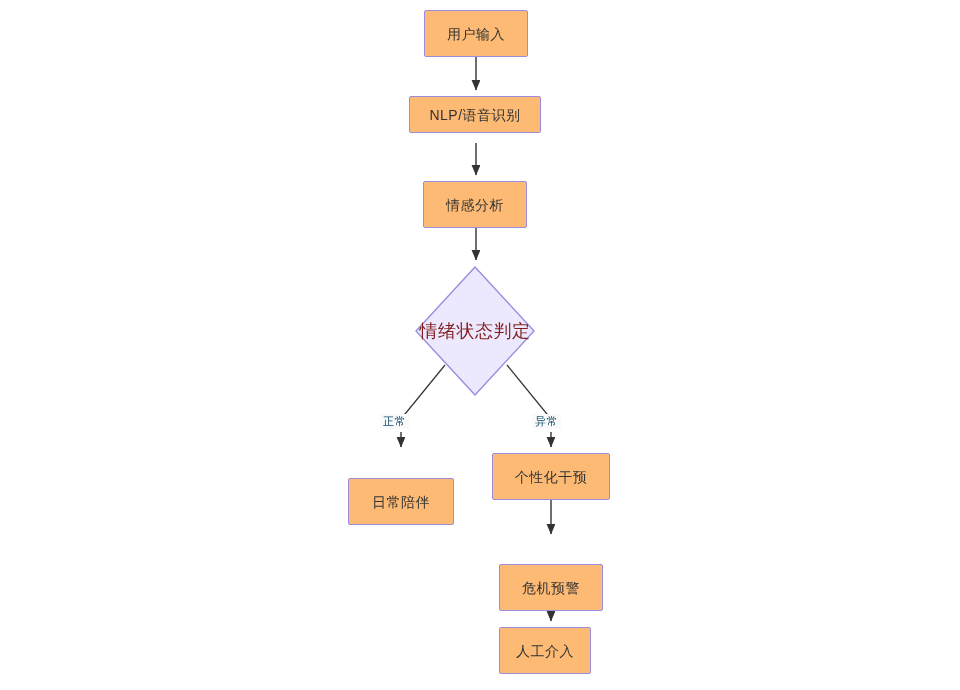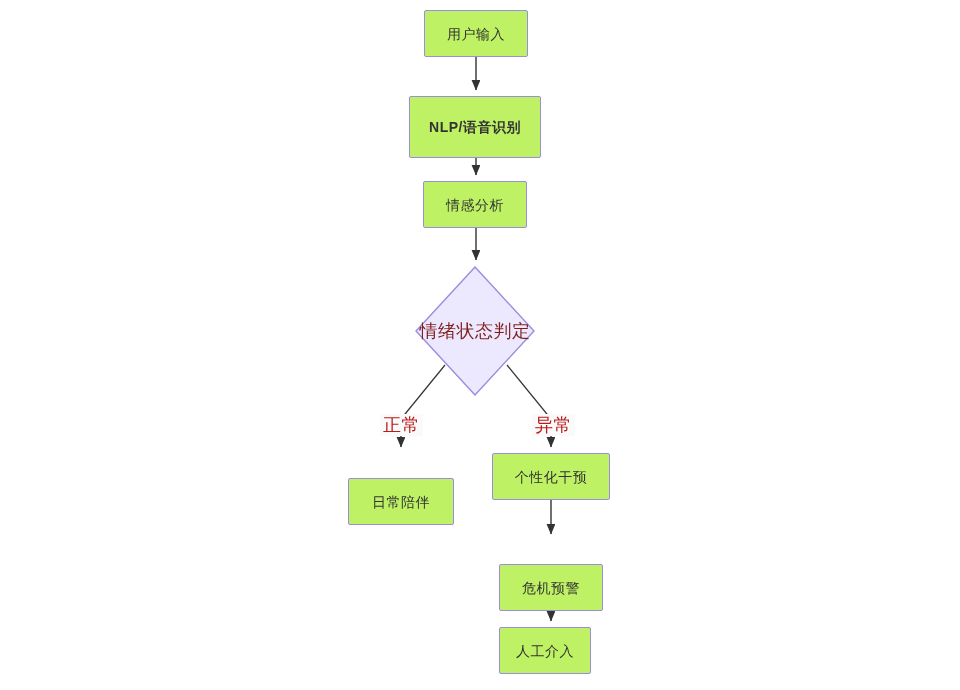--- a/index.html
+++ b/index.html
@@ -17,21 +17,21 @@
   #flow-canvas {
     position: absolute;
     left: 0;
     top: 0;
     width: 960px;
     height: 690px;
   }
   .node {
     position: absolute;
     box-sizing: border-box;
-    background: #bef264;
+    background: #fdba74;
     border: 1px solid #9A8CDF;
     border-radius: 2px;
     color: #333333;
     font-size: 14px;
     line-height: 1;
     display: flex;
     align-items: center;
     justify-content: center;
     white-space: nowrap;
     letter-spacing: 0.5px;
@@ -63,22 +63,22 @@
     color: #7f1d1d;
     font-size: 18px;
     line-height: 1;
     white-space: nowrap;
     letter-spacing: 0.5px;
     pointer-events: none;
   }
   .edge-label {
     position: absolute;
     background: #FAFAFA;
-    color: #b91c1c;
-    font-size: 18px;
+    color: #0c4a6e;
+    font-size: 11px;
     line-height: 1;
     padding: 2px 3px;
     white-space: nowrap;
     letter-spacing: 0.5px;
   }
 </style>
 </head>
 <body>
 
 <svg id="flow-canvas" viewBox="0 0 960 690" xmlns="http://www.w3.org/2000/svg">
@@ -110,21 +110,21 @@
   </g>
   <g>
     <line x1="551" y1="587" x2="551" y2="621" stroke="#333333" stroke-width="1.4" marker-end="url(#arrowhead)"></line>
   </g>
 </svg>
 
 <div class="node" style="left:424px; top:10px; width:104px; height:47px;">
   <span class="node-label">用户输入</span>
 </div>
 
-<div class="node" style="left:409px; top:96px; width:132px; height:62px;font-weight:bold;">
+<div class="node" style="left:409px; top:96px; width:132px; height:37px;">
   <span class="node-label">NLP/语音识别</span>
 </div>
 
 <div class="node" style="left:423px; top:181px; width:104px; height:47px;">
   <span class="node-label">情感分析</span>
 </div>
 
 <div class="decision" style="left:415px; top:266px; width:120px; height:130px;">
   <svg class="diamond-shape" viewBox="0 0 120 130" preserveAspectRatio="none" xmlns="http://www.w3.org/2000/svg">
     <polygon points="60,1 119,65 60,129 1,65" fill="#ECE8FD" stroke="#9A8CDF" stroke-width="1.4"></polygon>

